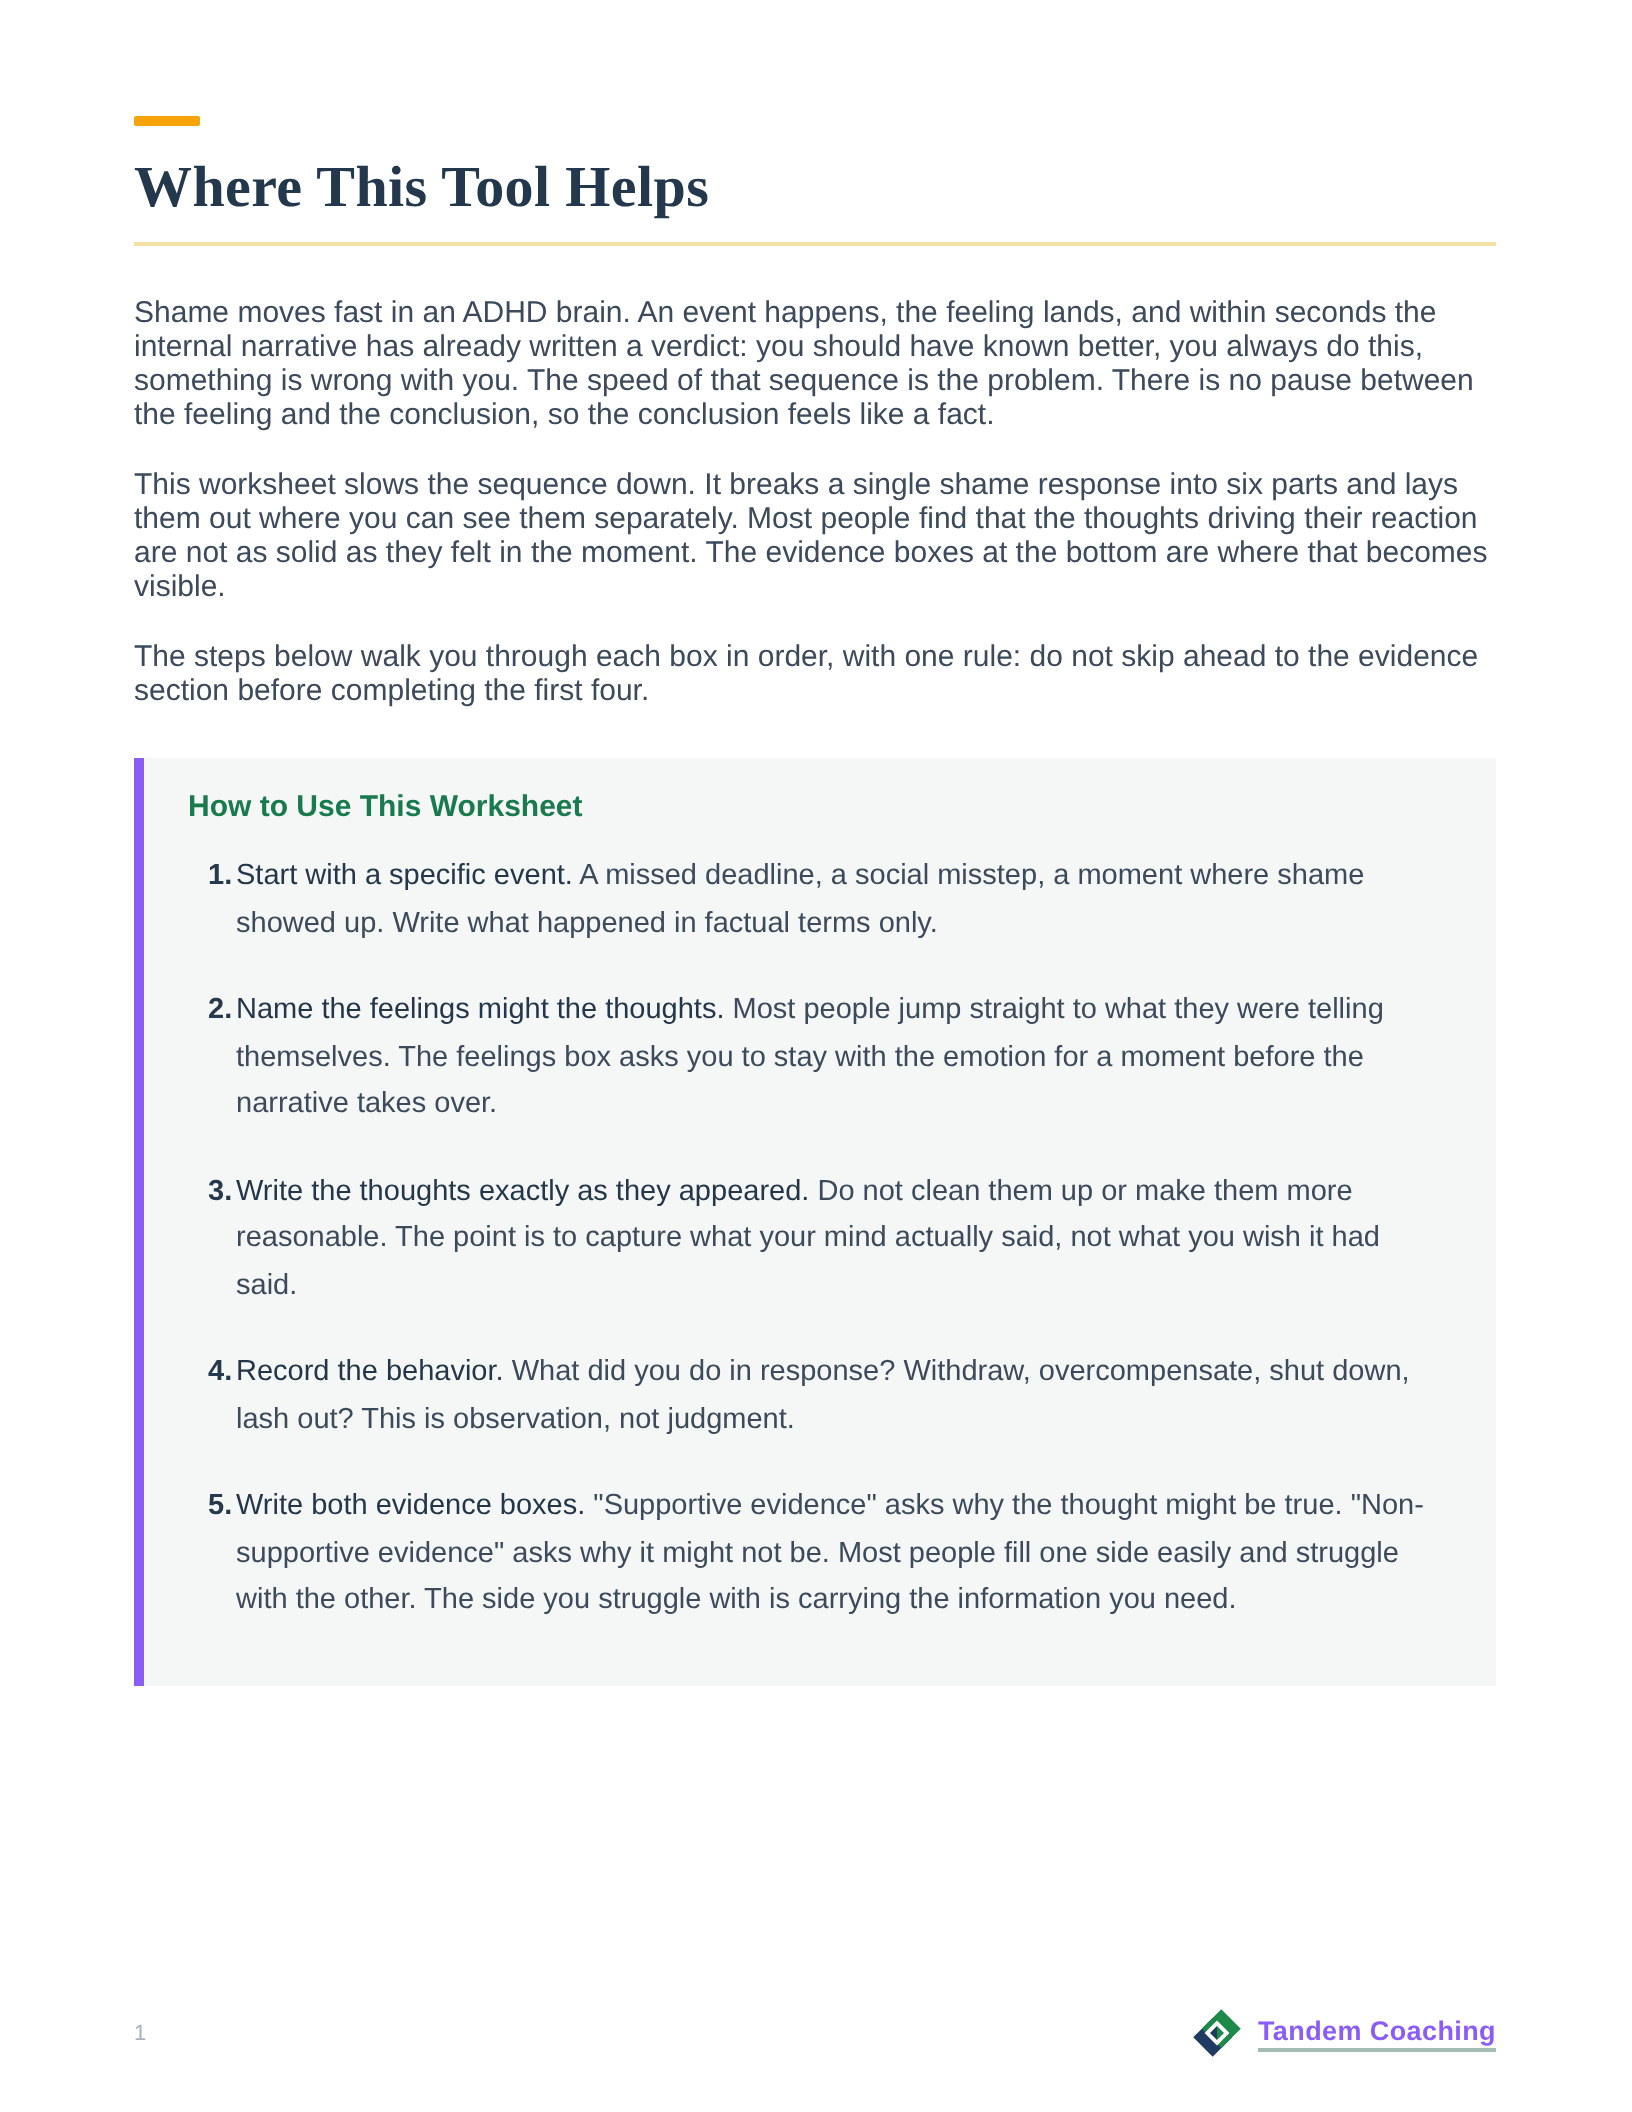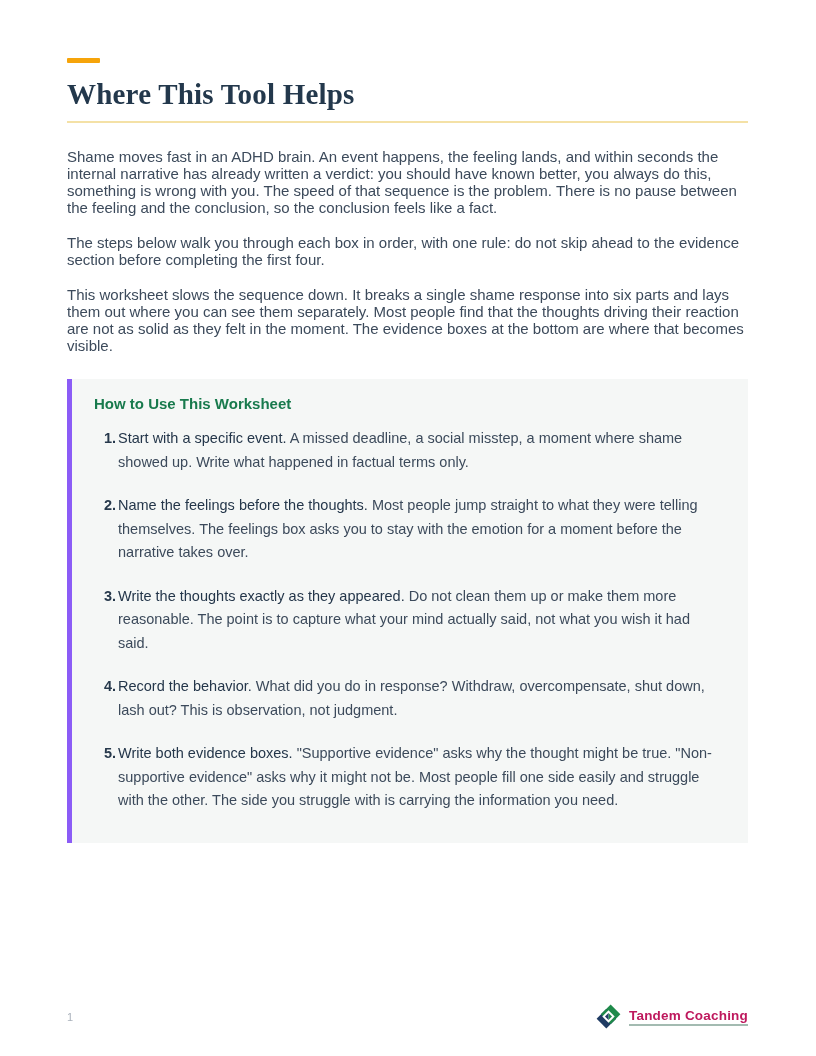--- a/index.html
+++ b/index.html
@@ -87,52 +87,52 @@
   }
   .brand {
     display: flex;
     align-items: center;
     gap: 7px;
   }
   .brand-mark { width: 27px; height: 27px; display: block; }
   .brand-name {
     font-size: 13.5px;
     font-weight: 700;
-    color: #be185d;
+    color: #8b5cf6;
     letter-spacing: 0.2px;
     border-bottom: 2px solid #a3bbb1;
     padding-bottom: 1px;
   }
 </style>
 </head>
 <body>
 
 <div class="page">
   <div class="content">
 
     <div class="accent-dash"></div>
 
     <h1 class="page-title">Where This Tool Helps</h1>
 
     <div class="title-rule"></div>
 
     <p class="body-para first">Shame moves fast in an ADHD brain. An event happens, the feeling lands, and within seconds the internal narrative has already written a verdict: you should have known better, you always do this, something is wrong with you. The speed of that sequence is the problem. There is no pause between the feeling and the conclusion, so the conclusion feels like a fact.</p>
+    <p class="body-para">This worksheet slows the sequence down. It breaks a single shame response into six parts and lays them out where you can see them separately. Most people find that the thoughts driving their reaction are not as solid as they felt in the moment. The evidence boxes at the bottom are where that becomes visible.</p>
     <p class="body-para">The steps below walk you through each box in order, with one rule: do not skip ahead to the evidence section before completing the first four.</p>
-    <p class="body-para">This worksheet slows the sequence down. It breaks a single shame response into six parts and lays them out where you can see them separately. Most people find that the thoughts driving their reaction are not as solid as they felt in the moment. The evidence boxes at the bottom are where that becomes visible.</p>
 
     <div class="callout">
       <div class="callout-title">How to Use This Worksheet</div>
       <ol class="steps">
         <li class="step">
           <span class="step-num">1.</span>
           <span class="step-text"><span class="step-lead">Start with a specific event.</span><span>A missed deadline, a social misstep, a moment where shame showed up. Write what happened in factual terms only.</span></span>
         </li>
         <li class="step">
           <span class="step-num">2.</span>
-          <span class="step-text"><span class="step-lead">Name the feelings before the thoughts.</span><span>Most people jump straight to what they were telling themselves. The feelings box asks you to stay with the emotion for a moment before the narrative takes over.</span></span>
+          <span class="step-text"><span class="step-lead">Name the feelings might the thoughts.</span><span>Most people jump straight to what they were telling themselves. The feelings box asks you to stay with the emotion for a moment before the narrative takes over.</span></span>
         </li>
         <li class="step">
           <span class="step-num">3.</span>
           <span class="step-text"><span class="step-lead">Write the thoughts exactly as they appeared.</span><span>Do not clean them up or make them more reasonable. The point is to capture what your mind actually said, not what you wish it had said.</span></span>
         </li>
         <li class="step">
           <span class="step-num">4.</span>
           <span class="step-text"><span class="step-lead">Record the behavior.</span><span>What did you do in response? Withdraw, overcompensate, shut down, lash out? This is observation, not judgment.</span></span>
         </li>
         <li class="step">

